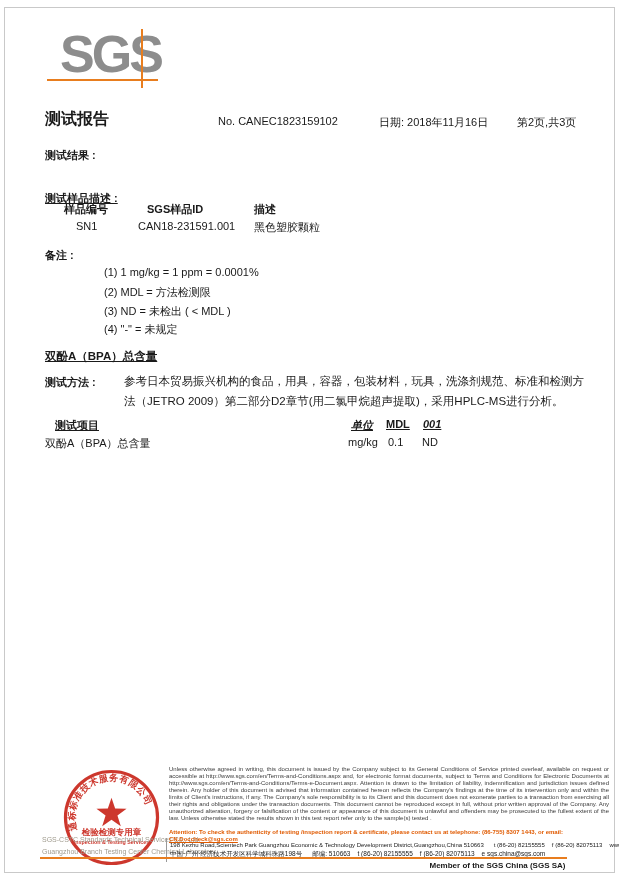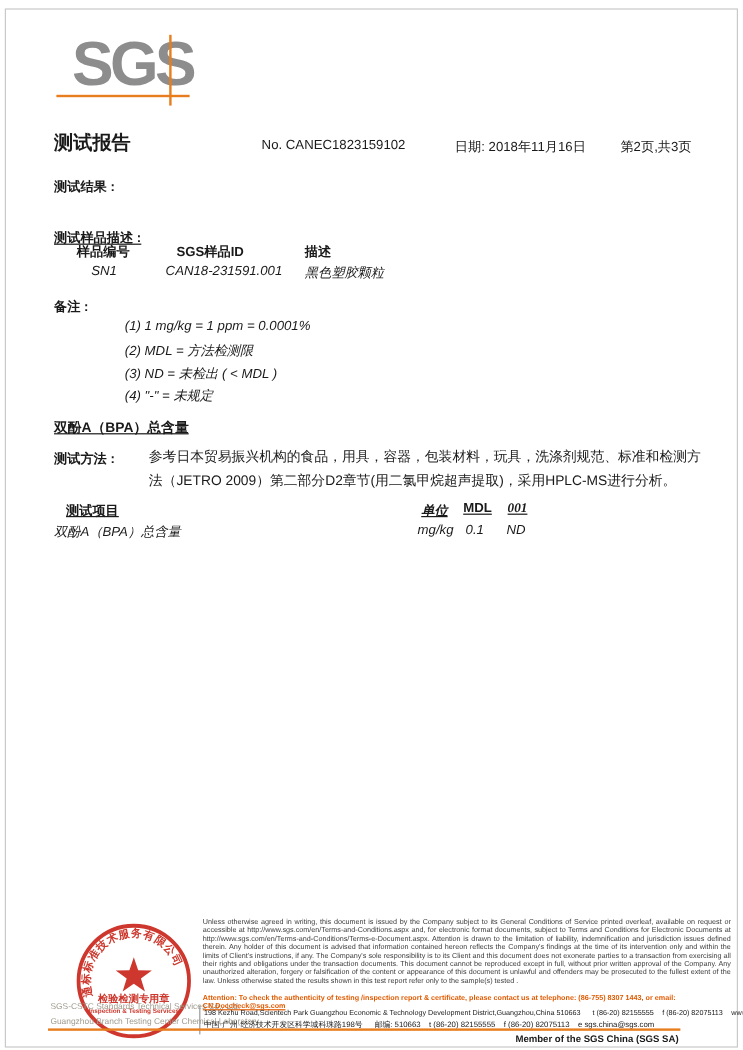--- a/index.html
+++ b/index.html
@@ -12,21 +12,21 @@
   
   .logo-text{font-size:52px;font-weight:bold;color:#8d8d8d;letter-spacing:-3px;line-height:1;}
   .logo-vline{width:2px;height:59px;background:#e87d1e;}
   .logo-hline{width:111px;height:2px;background:#e87d1e;}
   
   .title{font-size:16px;font-weight:bold;color:#1a1a1a;}
   .h-meta{font-size:11px;color:#1a1a1a;}
   
   .lbl{font-size:11px;font-weight:bold;color:#1a1a1a;}
   .lbl-u{font-size:11px;font-weight:bold;text-decoration:underline;color:#1a1a1a;}
-  .txt{font-size:11px;color:#1a1a1a;font-style:italic;}
+  .txt{font-size:11px;color:#1a1a1a;}
   .heading-u{font-size:11.5px;font-weight:bold;text-decoration:underline;color:#1a1a1a;}
   .para{font-size:11.5px;line-height:19.5px;color:#1a1a1a;white-space:normal;}
   .th{font-size:11px;font-weight:bold;text-decoration:underline;color:#1a1a1a;}
   .th-i{font-style:italic;}
   
   .company{font-size:7px;color:#a09b8e;}
   .disclaimer{font-size:6px;line-height:7px;color:#3c3c3c;text-align:justify;white-space:normal;}
   .attention{font-size:6px;line-height:7px;font-weight:bold;color:#e05a00;white-space:normal;}
   .attention .email{text-decoration:underline;}
   .addr{font-size:6px;color:#1a1a1a;display:flex;align-items:baseline;}
@@ -73,21 +73,21 @@
   <div class="abs txt" style="left:104px;top:322px;">(4) "-" = 未规定</div>
 
   <div class="abs heading-u" style="left:45px;top:349px;">双酚A（BPA）总含量</div>
   <div class="abs lbl" style="left:45px;top:375px;">测试方法 :</div>
   <div class="abs para" style="left:124px;top:372px;width:468px;">参考日本贸易振兴机构的食品，用具，容器，包装材料，玩具，洗涤剂规范、标准和检测方法（JETRO 2009）第二部分D2章节(用二氯甲烷超声提取)，采用HPLC-MS进行分析。</div>
 
   <div>
     <div class="abs th" style="left:55px;top:418px;">测试项目</div>
     <div class="abs th th-i" style="left:351px;top:418px;text-decoration:underline;">单位</div>
     <div class="abs th" style="left:386px;top:418px;">MDL</div>
-    <div class="abs th th-i" style="left:423px;top:418px;font-family:Liberation Serif, serif;">001</div>
+    <div class="abs th th-i" style="left:423px;top:418px;">001</div>
     <div class="abs txt" style="left:45px;top:436px;">双酚A（BPA）总含量</div>
     <div class="abs txt" style="left:348px;top:436px;">mg/kg</div>
     <div class="abs txt" style="left:388px;top:436px;text-align:center;">0.1</div>
     <div class="abs txt" style="left:422px;top:436px;">ND</div>
   </div>
 
   <svg class="abs stamp" style="left:62px;top:768px;" width="99" height="99" viewBox="0 0 100 100">
     <circle cx="50" cy="50" r="46.5" fill="none" stroke="#c9271c" stroke-width="3.2"></circle>
     <defs>
       <path id="ringArc" d="M 15.23 62.65 A 37 37 0 1 1 84.77 37.35" fill="none"></path>

